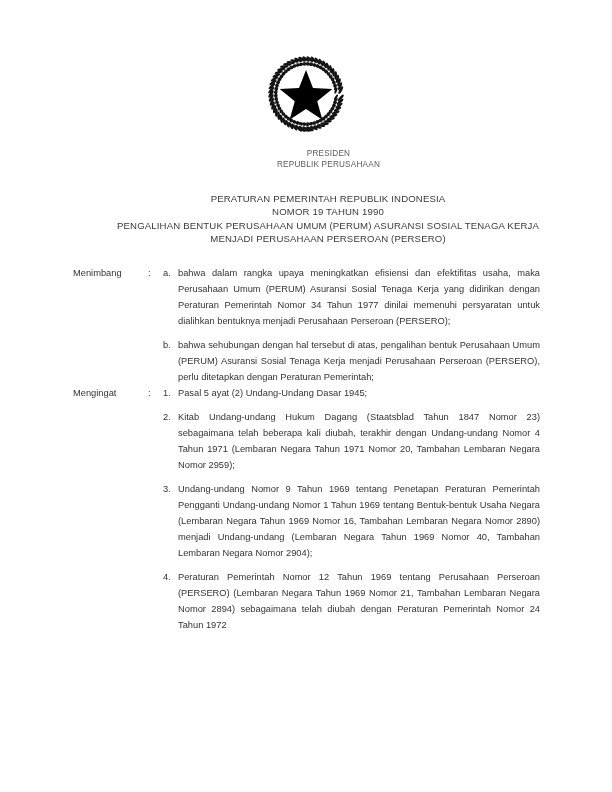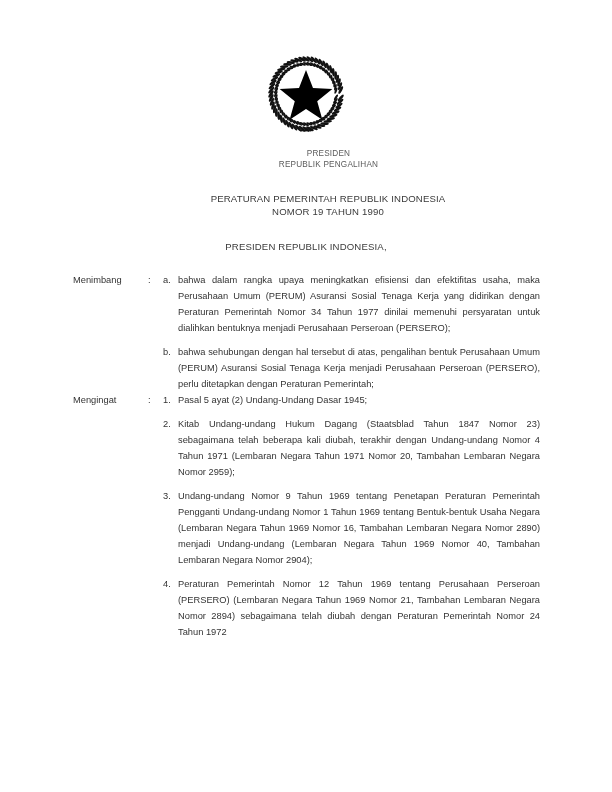--- a/index.html
+++ b/index.html
@@ -244,30 +244,31 @@
             <ellipse cx="47.60" cy="89.60" rx="1.5" ry="1.1"></ellipse>
             <ellipse cx="50.00" cy="89.60" rx="1.5" ry="1.1"></ellipse>
             <ellipse cx="52.40" cy="89.60" rx="1.5" ry="1.1"></ellipse>
             <ellipse cx="54.80" cy="89.60" rx="1.5" ry="1.1"></ellipse>
           </g>
         <polygon fill="#000000" points="50,24 57.6,43.6 78.6,44.6 62.2,57.8 67.8,78.1 50,66.4 32.2,78.1 37.8,57.8 21.4,44.6 42.4,43.6"></polygon>
       </svg>
     </div>
     <div class="emblem-caption">
       <div>PRESIDEN</div>
-      <div>REPUBLIK PENGALIHAN</div>
+      <div>REPUBLIK PERUSAHAAN</div>
     </div>
   </div>
 
   <div class="title-block">
     <div>PERATURAN PEMERINTAH REPUBLIK INDONESIA</div>
     <div>NOMOR 19 TAHUN 1990</div>
+    <div>PENGALIHAN BENTUK PERUSAHAAN UMUM (PERUM) ASURANSI SOSIAL TENAGA KERJA</div>
+    <div>MENJADI PERUSAHAAN PERSEROAN (PERSERO)</div>
   </div>
 
-  <div class="subject-line">PRESIDEN REPUBLIK INDONESIA,</div>
 
   <div class="clauses">
 
     <div class="clause-row">
       <div class="clause-label">Menimbang</div>
       <div class="clause-colon">:</div>
       <div class="clause-items">
         <div class="item">
           <div class="item-marker">a.</div>
           <div class="item-text">bahwa dalam rangka upaya meningkatkan efisiensi dan efektifitas usaha, maka Perusahaan Umum (PERUM) Asuransi Sosial Tenaga Kerja yang didirikan dengan Peraturan Pemerintah Nomor 34 Tahun 1977 dinilai memenuhi persyaratan untuk dialihkan bentuknya menjadi Perusahaan Perseroan (PERSERO);</div>

